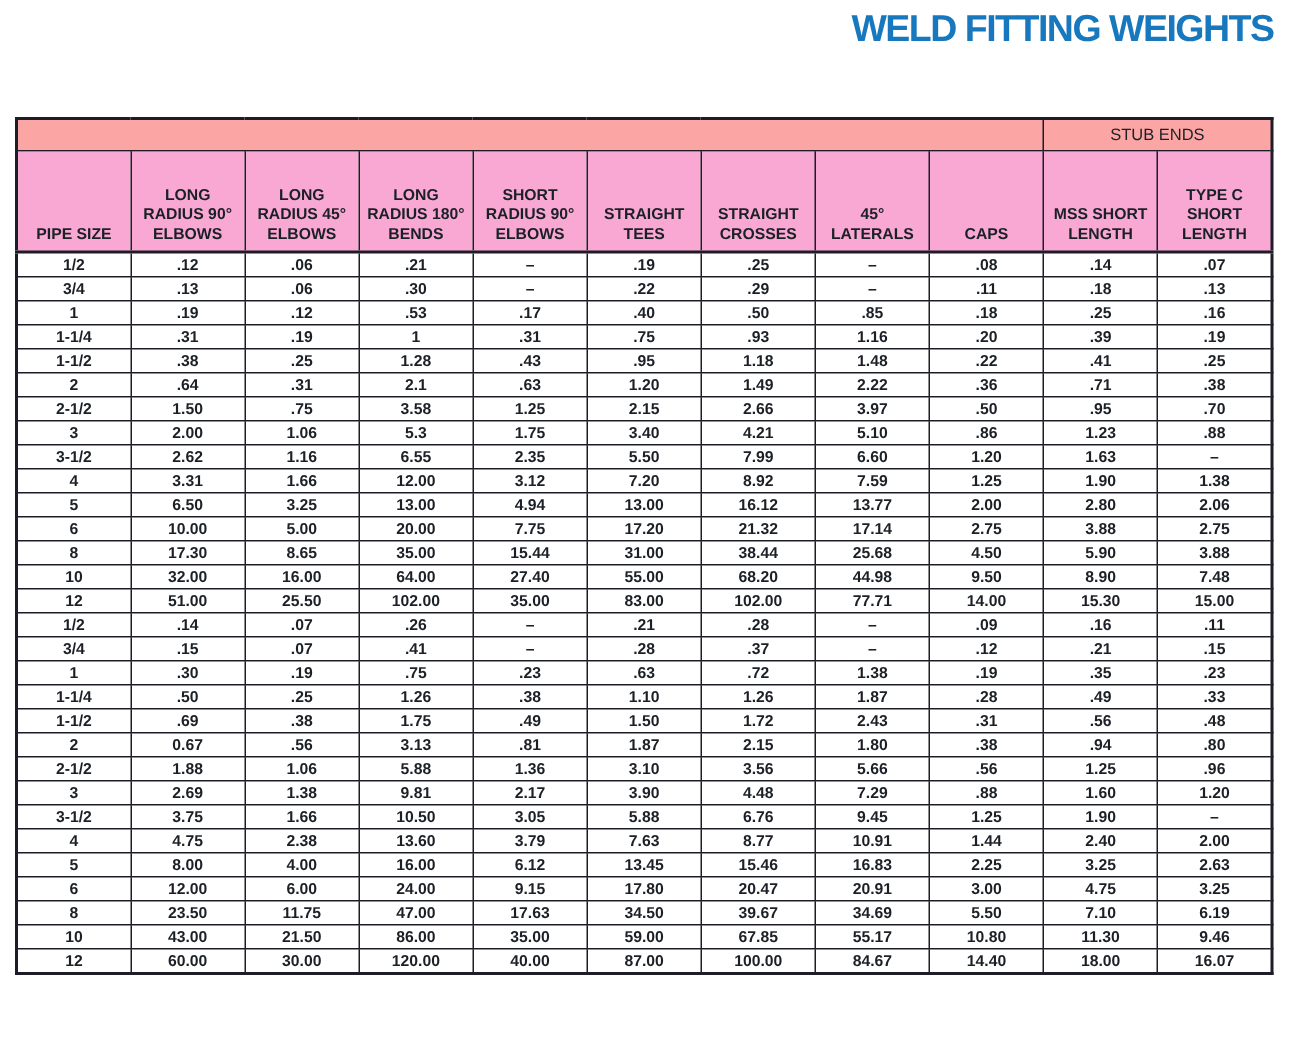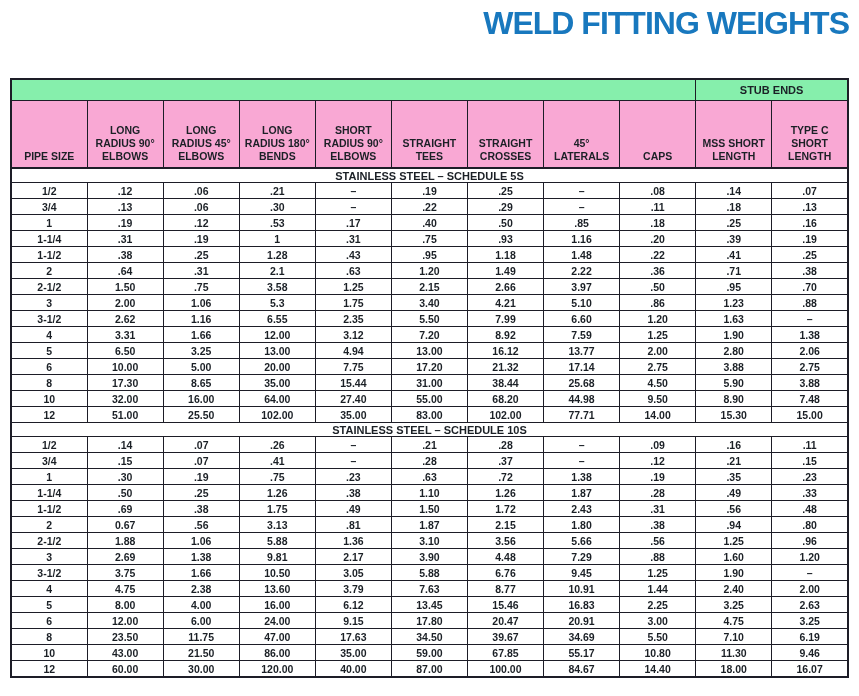--- a/index.html
+++ b/index.html
@@ -7,21 +7,21 @@
     position:relative;
     width:859px; height:696px;
     background:#ffffff;
     font-family:"Liberation Sans", sans-serif;
     overflow:hidden;
   }
   .page-title {
     position:absolute;
     top:5px; right:10px;
     color:#1878be;
-    font-size:32px;
+    font-size:25px;
     font-weight:bold;
     letter-spacing:-1px;
     white-space:nowrap;
   }
   table.weights {
     position:absolute;
     left:10px; top:78px;
     width:839px;
     border-collapse:collapse;
     table-layout:fixed;
@@ -29,22 +29,22 @@
   }
   table.weights th, table.weights td {
     border:1px solid #1d1d27;
     text-align:center;
     padding:0 1px;
     color:#1b2026;
     overflow:hidden;
   }
   tr.stub-row td {
     height:20px;
-    background:#86efac;
-    font-weight:bold;
+    background:#fca5a5;
+    font-weight:normal;
     font-size:11px;
   }
   tr.stub-row td.stub-spacer { border-right:1px solid #1d1d27; }
   tr.head-row th {
     height:62px;
     background:#f9a8d4;
     font-weight:bold;
     font-size:10.5px;
     line-height:1.25;
     vertical-align:bottom;
@@ -84,23 +84,20 @@
         <th>SHORT RADIUS 90° ELBOWS</th>
         <th>STRAIGHT TEES</th>
         <th>STRAIGHT CROSSES</th>
         <th>45° LATERALS</th>
         <th>CAPS</th>
         <th>MSS SHORT LENGTH</th>
         <th>TYPE C SHORT LENGTH</th>
       </tr>
     </thead>
     <tbody>
-        <tr class="section-row">
-          <td colspan="11">STAINLESS STEEL – SCHEDULE 5S</td>
-        </tr>
         <tr class="data-row">
           <td>1/2</td>
           <td>.12</td>
           <td>.06</td>
           <td>.21</td>
           <td>–</td>
           <td>.19</td>
           <td>.25</td>
           <td>–</td>
           <td>.08</td>
@@ -282,23 +279,20 @@
           <td>25.50</td>
           <td>102.00</td>
           <td>35.00</td>
           <td>83.00</td>
           <td>102.00</td>
           <td>77.71</td>
           <td>14.00</td>
           <td>15.30</td>
           <td>15.00</td>
         </tr>
-        <tr class="section-row">
-          <td colspan="11">STAINLESS STEEL – SCHEDULE 10S</td>
-        </tr>
         <tr class="data-row">
           <td>1/2</td>
           <td>.14</td>
           <td>.07</td>
           <td>.26</td>
           <td>–</td>
           <td>.21</td>
           <td>.28</td>
           <td>–</td>
           <td>.09</td>

